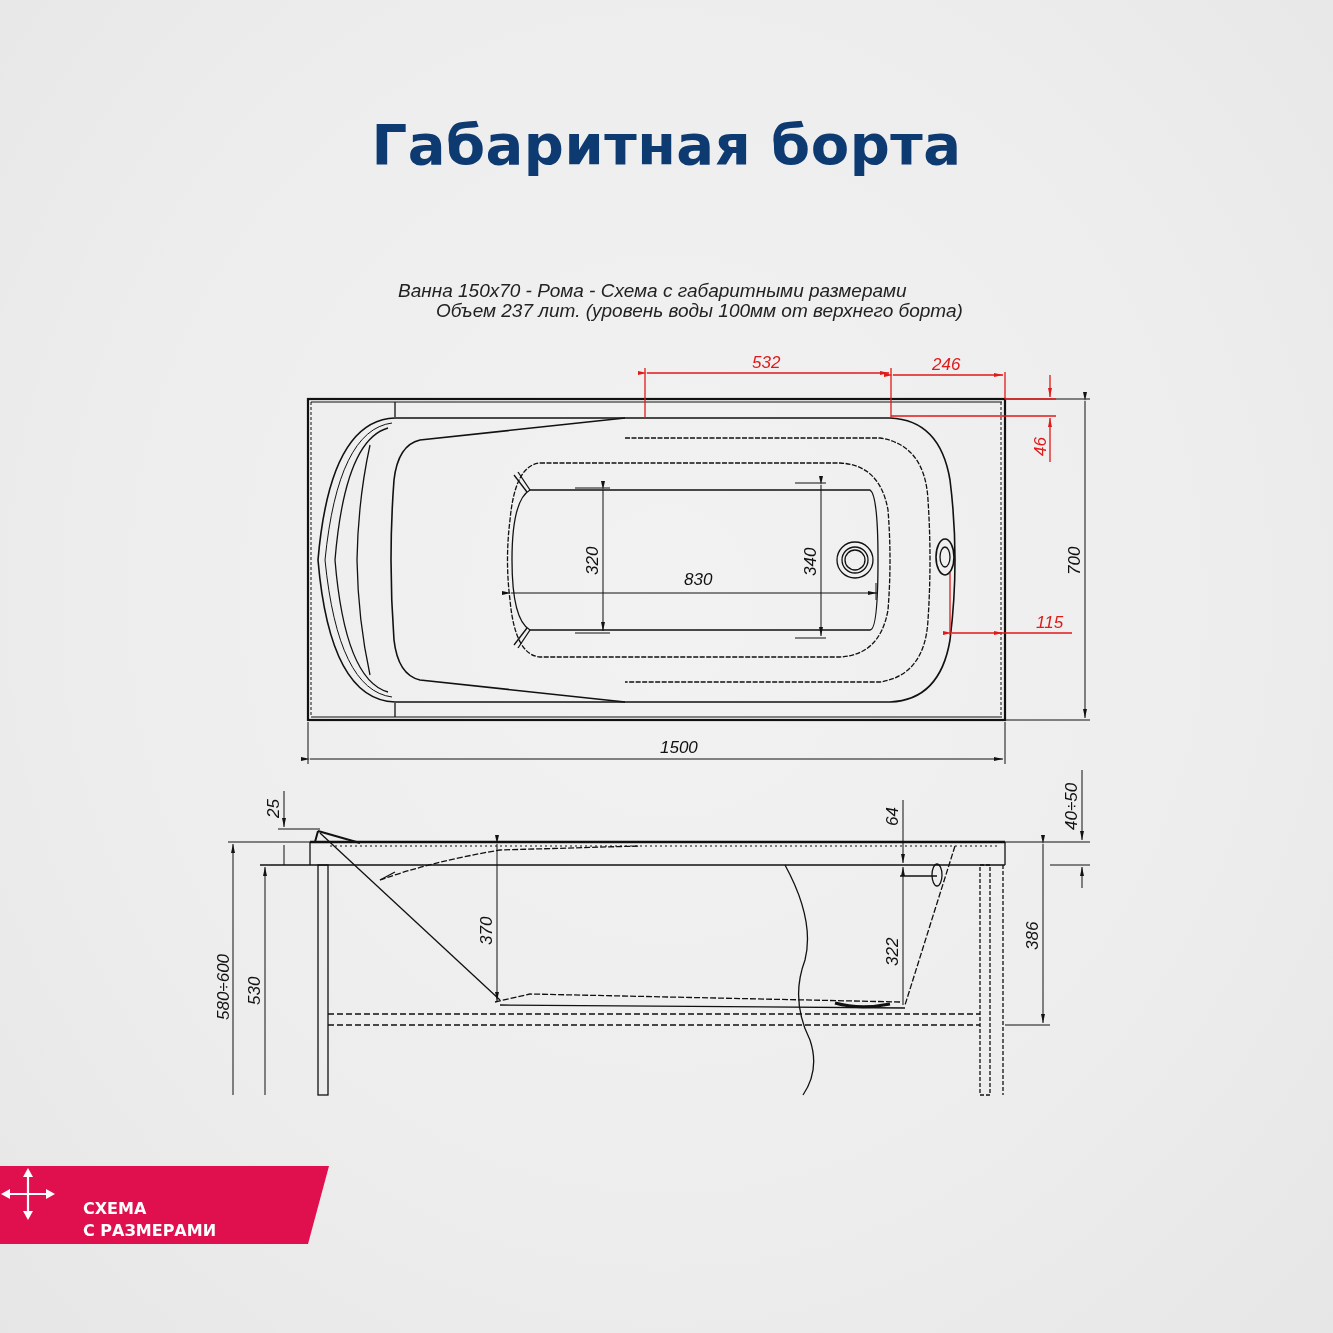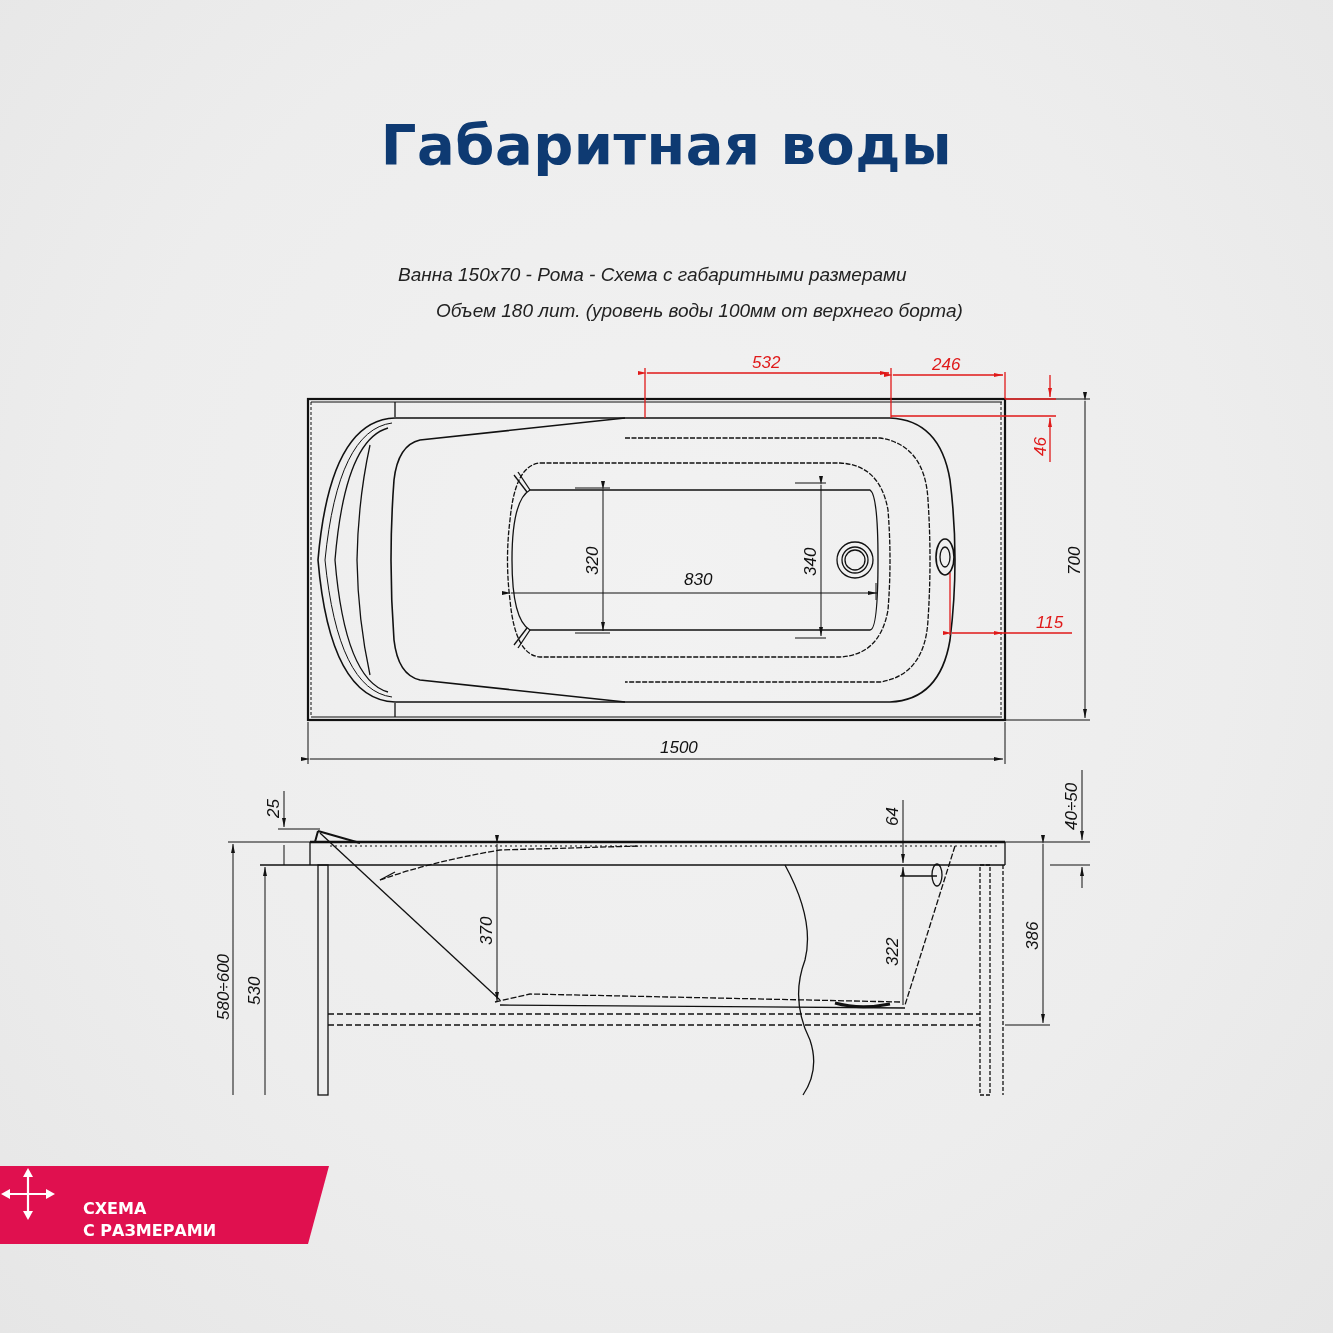--- a/index.html
+++ b/index.html
@@ -10,42 +10,42 @@
   }
   .page-title {
     position:absolute; left:0; top:112px; width:1333px; text-align:center;
     font-family:"DejaVu Sans", sans-serif; font-weight:bold; font-size:56px;
     color:#0e3a72; letter-spacing:0.5px;
   }
   .subtitle {
     position:absolute; font-style:italic; font-size:19px; color:#222;
     font-family:"Liberation Sans", sans-serif;
   }
-  .sub1 { left:398px; top:264px; }
+  .sub1 { left:398px; top:280px; }
   .sub2 { left:436px; top:300px; }
   svg.drawing { position:absolute; left:0; top:0; }
   .dim { font-family:"Liberation Sans", sans-serif; font-style:italic; font-size:17px; fill:#111; }
   .dim-red { fill:#e01919; }
   .badge {
     position:absolute; left:0; top:1166px; width:330px; height:78px;
   }
   .badge svg { position:absolute; left:0; top:0; }
   .badge-icon { position:absolute; left:24px; top:28px; width:56px; height:56px; }
   .badge-text {
     position:absolute; left:83px; top:1184px; color:#fff;
     font-family:"DejaVu Sans", sans-serif; font-weight:bold; font-size:16px; line-height:22px;margin-top:14px;
   }
 </style>
 </head>
 <body>
 
-<div class="page-title">Габаритная воды</div>
+<div class="page-title">Габаритная борта</div>
 
 <div class="subtitle sub1">Ванна 150х70 - Рома - Схема с габаритными размерами</div>
-<div class="subtitle sub2">Объем 180 лит. (уровень воды 100мм от верхнего борта)</div>
+<div class="subtitle sub2">Объем 237 лит. (уровень воды 100мм от верхнего борта)</div>
 
 <svg class="drawing" width="1333" height="1333" viewBox="0 0 1333 1333">
   <defs>
     <marker id="ab" markerWidth="10" markerHeight="6" refX="9" refY="3" orient="auto" markerUnits="userSpaceOnUse">
       <path d="M0,1 L9,3 L0,5" fill="#111"></path>
     </marker>
     <marker id="ar" markerWidth="10" markerHeight="6" refX="9" refY="3" orient="auto" markerUnits="userSpaceOnUse">
       <path d="M0,1 L9,3 L0,5" fill="#e01919"></path>
     </marker>
   </defs>

